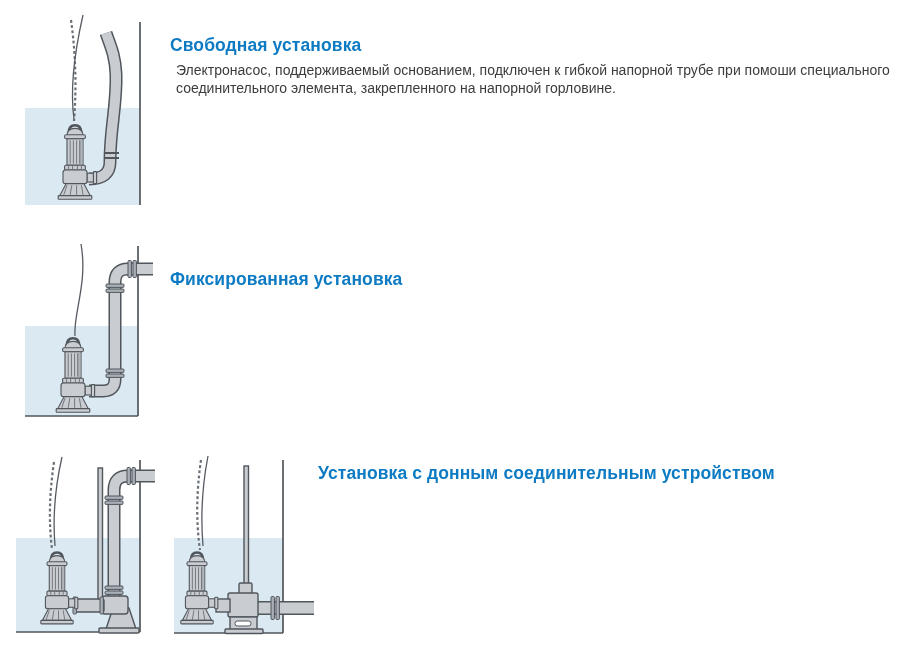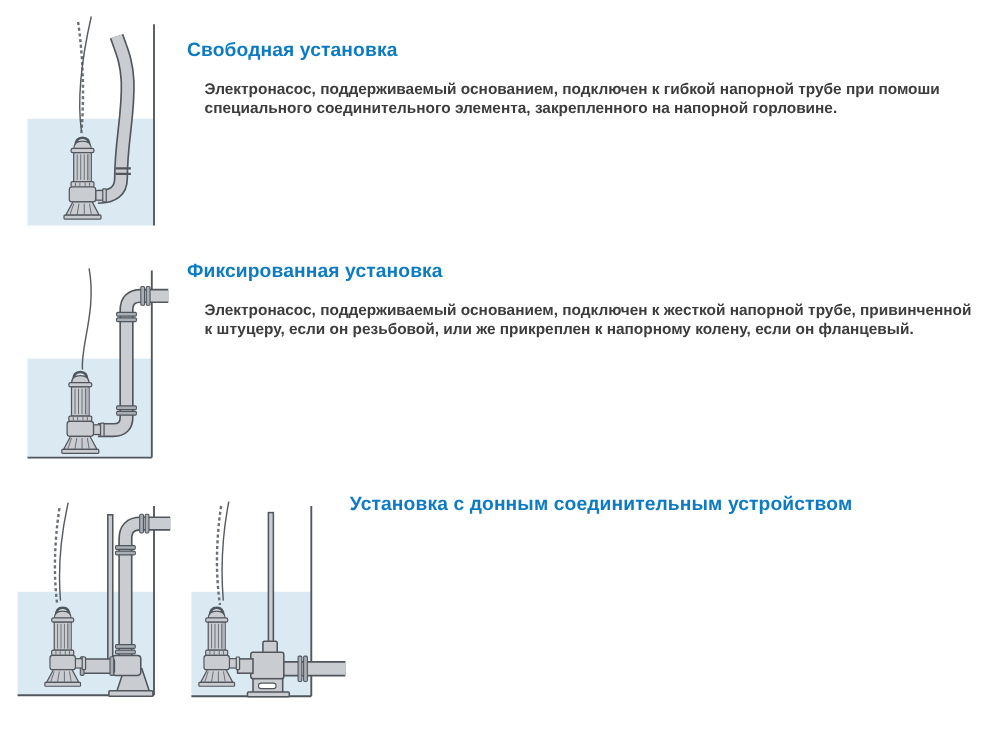--- a/index.html
+++ b/index.html
@@ -7,21 +7,21 @@
     position:relative;width:906px;height:663px;background:#fff;overflow:hidden;
     font-family:"Liberation Sans",sans-serif;
     border-radius:20px;
   }
   .text-block{position:absolute;}
   .sec-title{
     margin:0 0 4px 0;font-size:17.5px;font-weight:700;line-height:21px;
     color:var(--heading,#0d7bc3);letter-spacing:0.1px;
   }
   .sec-par{
-    margin:16px;font-size:14px;line-height:17.6px;color:var(--body,#3c3c3c);font-weight:bold;
+    margin:6px;font-size:14px;line-height:17.6px;color:var(--body,#3c3c3c);
   }
   .sec-par.just{text-align:justify;}
   .diagram{position:absolute;}
   
   .water{fill:var(--water,#dae9f2);}
   .wall{stroke:var(--outline,#51565c);stroke-width:1.7;}
   .m{fill:var(--metal,#c9cdd2);stroke:var(--outline,#51565c);stroke-width:1.4;}
   .shade{fill:var(--metal_shade,#b0b5bb);stroke:none;}
   .rib{stroke:var(--outline,#51565c);stroke-width:0.9;fill:none;}
   .pipe-out{fill:none;stroke:var(--outline,#51565c);}
@@ -88,23 +88,22 @@
         <rect class="flange" x="91" y="46" width="18" height="3.4" rx="1"></rect>
         <rect class="flange" x="91" y="51" width="18" height="3.4" rx="1"></rect>
         <rect class="flange" x="91" y="131" width="18" height="3.4" rx="1"></rect>
         <rect class="flange" x="91" y="136" width="18" height="3.4" rx="1"></rect>
         <rect class="flange" x="113" y="22.5" width="3.4" height="17" rx="1"></rect>
         <rect class="flange" x="118" y="22.5" width="3.4" height="17" rx="1"></rect>
       </g>
       <use href="#pump" x="30" y="96" width="56" height="82"></use>
       <path class="cable" d="M66 6 C73 45 58 76 60 98"></path>
     </svg>
-    <div class="text-block" style="left:170px;top:236px;width:734px">
+    <div class="text-block" style="left:170px;top:269px;width:734px">
       <h2 class="sec-title">Фиксированная установка</h2>
-      <p class="sec-par">Электронасос, поддерживаемый основанием, подключен к жесткой напорной трубе, привинченной к штуцеру, если он резьбовой, или же прикреплен к напорному колену, если он фланцевый.</p>
     </div>
   </section>
 
   <section>
     <svg class="diagram" style="left:10px;top:452px" width="145" height="202" viewBox="0 0 145 202">
       <rect class="water" x="6" y="86" width="124" height="94"></rect>
       <line class="wall" x1="130" y1="8" x2="130" y2="180"></line>
       <line class="wall" x1="6" y1="180" x2="130" y2="180"></line>
       <rect class="m" x="88" y="16" width="4.5" height="142"></rect>
       <g>
@@ -149,18 +148,18 @@
         <rect class="m" x="62" y="165" width="27" height="13"></rect>
         <rect x="67" y="169" width="16" height="5" rx="2.4" fill="#ffffff" stroke="#51565c" stroke-width="1"></rect>
         <rect class="m" x="57" y="177" width="38" height="4.5" rx="1"></rect>
       </g>
       <rect class="m" x="48" y="147" width="14" height="13"></rect>
       <use href="#pump" x="2" y="94" width="54" height="84"></use>
       <path class="chain" d="M33 8 Q26 56 32 98"></path>
       <path class="cable" d="M40 4 C33 40 33 70 35 94"></path>
     </svg>
 
-    <div class="text-block" style="left:318px;top:448px;width:588px">
+    <div class="text-block" style="left:318px;top:463px;width:588px">
       <h2 class="sec-title" style="margin-bottom:6px">Установка с донным соединительным устройством</h2>
     </div>
   </section>
 
 </div>
 
 </body></html>

